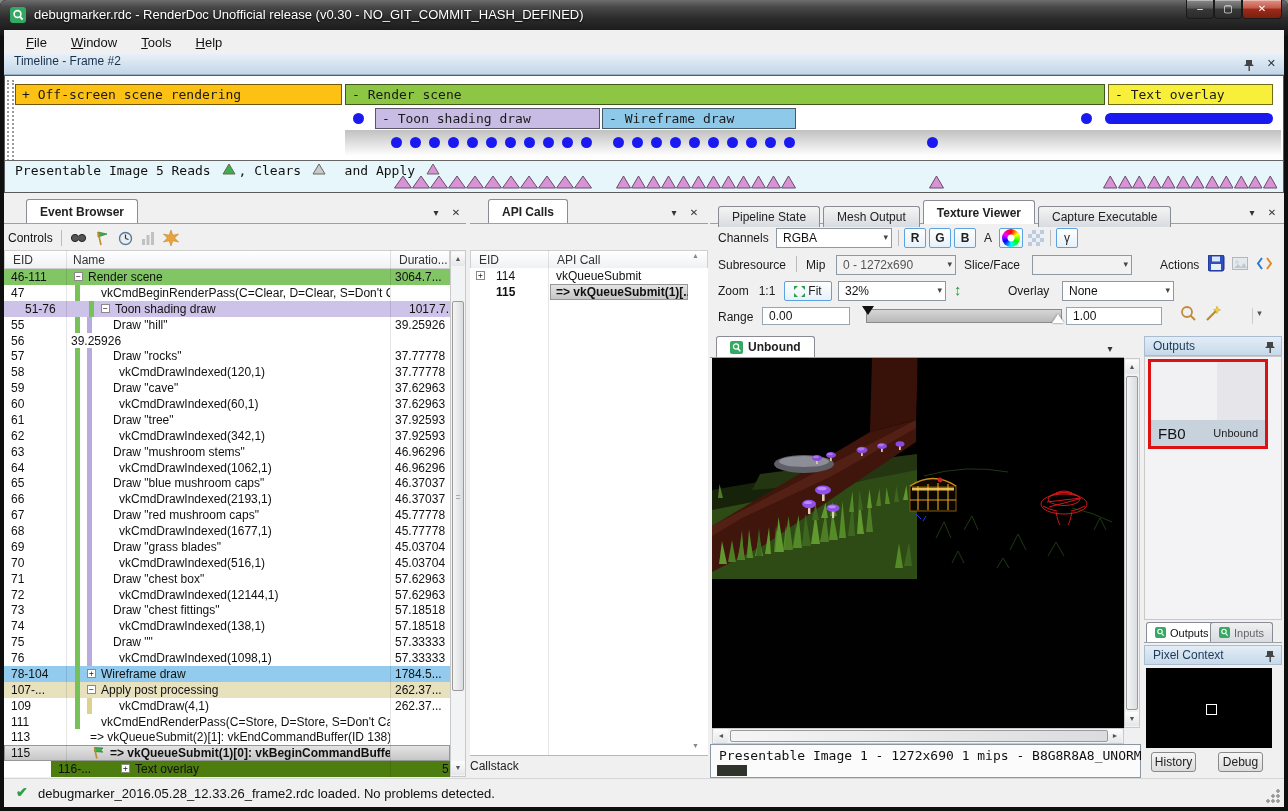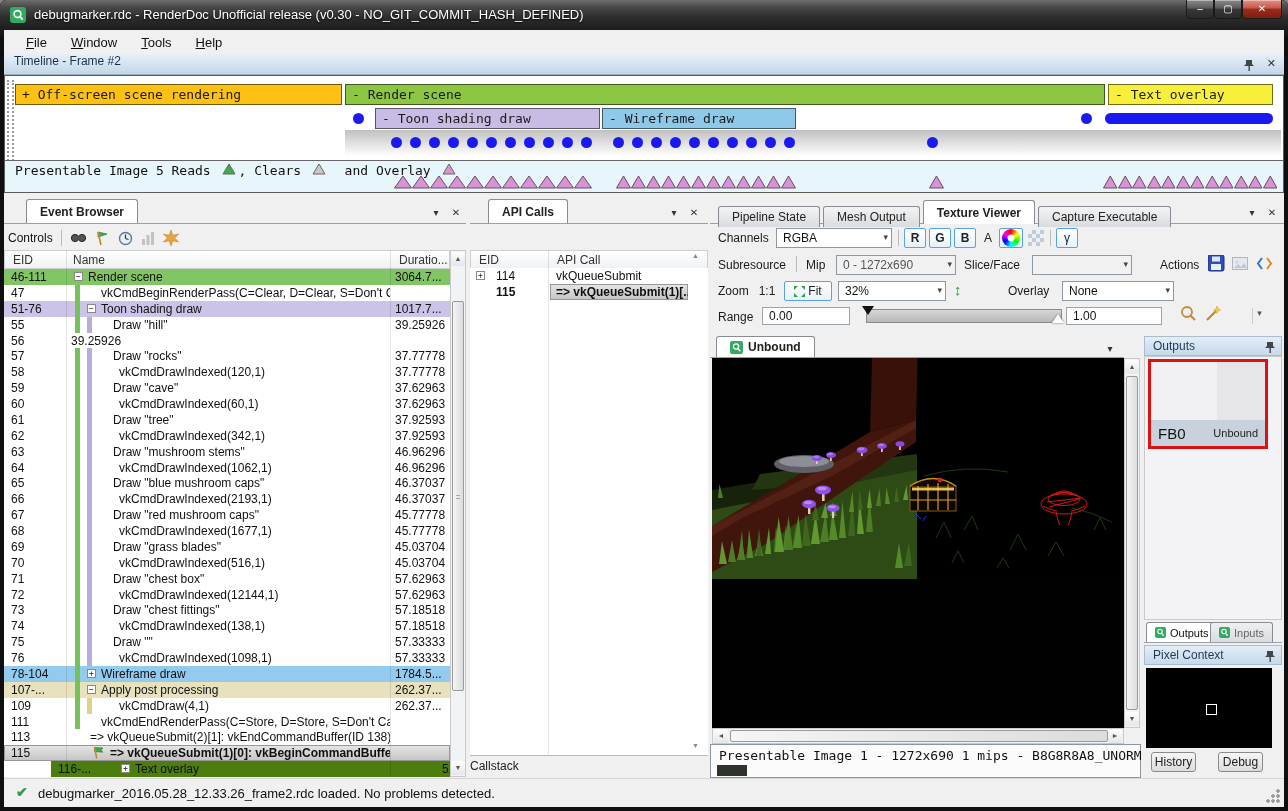--- a/index.html
+++ b/index.html
@@ -184,21 +184,21 @@
     <span class="abs" style="right:8px;top:3px;font-size:11px;color:#333">✕</span>
   </div>
   <div id="tl-content">
     <div id="tl-grip"></div>
     <div id="tl-fade"></div>
     <div id="tl-legendstrip"></div>
     <div id="tl-legend"><span>Presentable Image 5 Reads </span><span><svg width="14" height="12" viewBox="0 0 14 12">
             <polygon points="7,1 13,11 1,11" fill="#3fae49" stroke="#666" stroke-width="1"></polygon>
           </svg></span><span>, Clears </span><span><svg width="14" height="12" viewBox="0 0 14 12">
             <polygon points="7,1 13,11 1,11" fill="#c9c9c9" stroke="#666" stroke-width="1"></polygon>
-          </svg></span><span>  and Overlay </span><span><svg width="14" height="12" viewBox="0 0 14 12">
+          </svg></span><span>  and Apply </span><span><svg width="14" height="12" viewBox="0 0 14 12">
             <polygon points="7,1 13,11 1,11" fill="#d793d4" stroke="#666" stroke-width="1"></polygon>
           </svg></span></div>
   <div class="tl-bar" style="left: 10px; top: 8px; width: 327px; background: rgb(253, 193, 19);">+ Off-screen scene rendering</div>
       <div class="tl-bar" style="left: 340px; top: 8px; width: 760px; background: rgb(140, 198, 66);">- Render scene</div>
       <div class="tl-bar" style="left: 1103px; top: 8px; width: 165px; background: rgb(248, 239, 58);">- Text overlay</div>
       <div class="tl-bar" style="left: 370px; top: 32px; width: 225px; background: rgb(200, 188, 228);">- Toon shading draw</div>
       <div class="tl-bar" style="left: 597px; top: 32px; width: 194px; background: rgb(143, 201, 234);">- Wireframe draw</div>
       <div class="tl-dot" style="left: 348px; top: 37px; background: rgb(26, 26, 240);"></div>
       <div class="tl-dot" style="left: 1076px; top: 37px; background: rgb(26, 26, 240);"></div>
       <div id="tl-pill" style="position: absolute; left: 1100px; top: 37px; width: 168px; height: 11px; border-radius: 5.5px; background: rgb(26, 26, 240);"></div>
@@ -389,21 +389,21 @@
       <div class="ev-row" style="background: rgb(130, 197, 100);">
         <div class="ev-eid">46-111</div>
         <div class="ev-name"><div class="exp" style="left: 8px;">−</div><span class="ev-label" style="margin-left: 22px;">Render scene</span></div>
         <div class="ev-dur">3064.7...</div>
       </div>
       <div class="ev-row">
         <div class="ev-eid">47</div>
         <div class="ev-name"><div class="guide" style="left: 9px; background: rgb(118, 193, 89);"></div><span class="ev-label" style="margin-left: 35px;">vkCmdBeginRenderPass(C=Clear, D=Clear, S=Don't Care)</span></div>
         <div class="ev-dur"></div>
       </div>
-      <div class="ev-row" style="background: rgb(205, 195, 232);">
+      <div class="ev-row" style="background: rgb(205, 195, 232); padding-left: 14px;">
         <div class="ev-eid">51-76</div>
         <div class="ev-name"><div class="guide" style="left: 9px; background: rgb(118, 193, 89);"></div><div class="exp" style="left: 21px;">−</div><span class="ev-label" style="margin-left: 35px;">Toon shading draw</span></div>
         <div class="ev-dur">1017.7...</div>
       </div>
       <div class="ev-row">
         <div class="ev-eid">55</div>
         <div class="ev-name"><div class="guide" style="left: 9px; background: rgb(118, 193, 89);"></div><div class="guide" style="left: 21px; background: rgb(185, 171, 221);"></div><span class="ev-label" style="margin-left: 47px;">Draw "hill"</span></div>
         <div class="ev-dur">39.25926</div>
       </div>
       <div class="ev-row">

